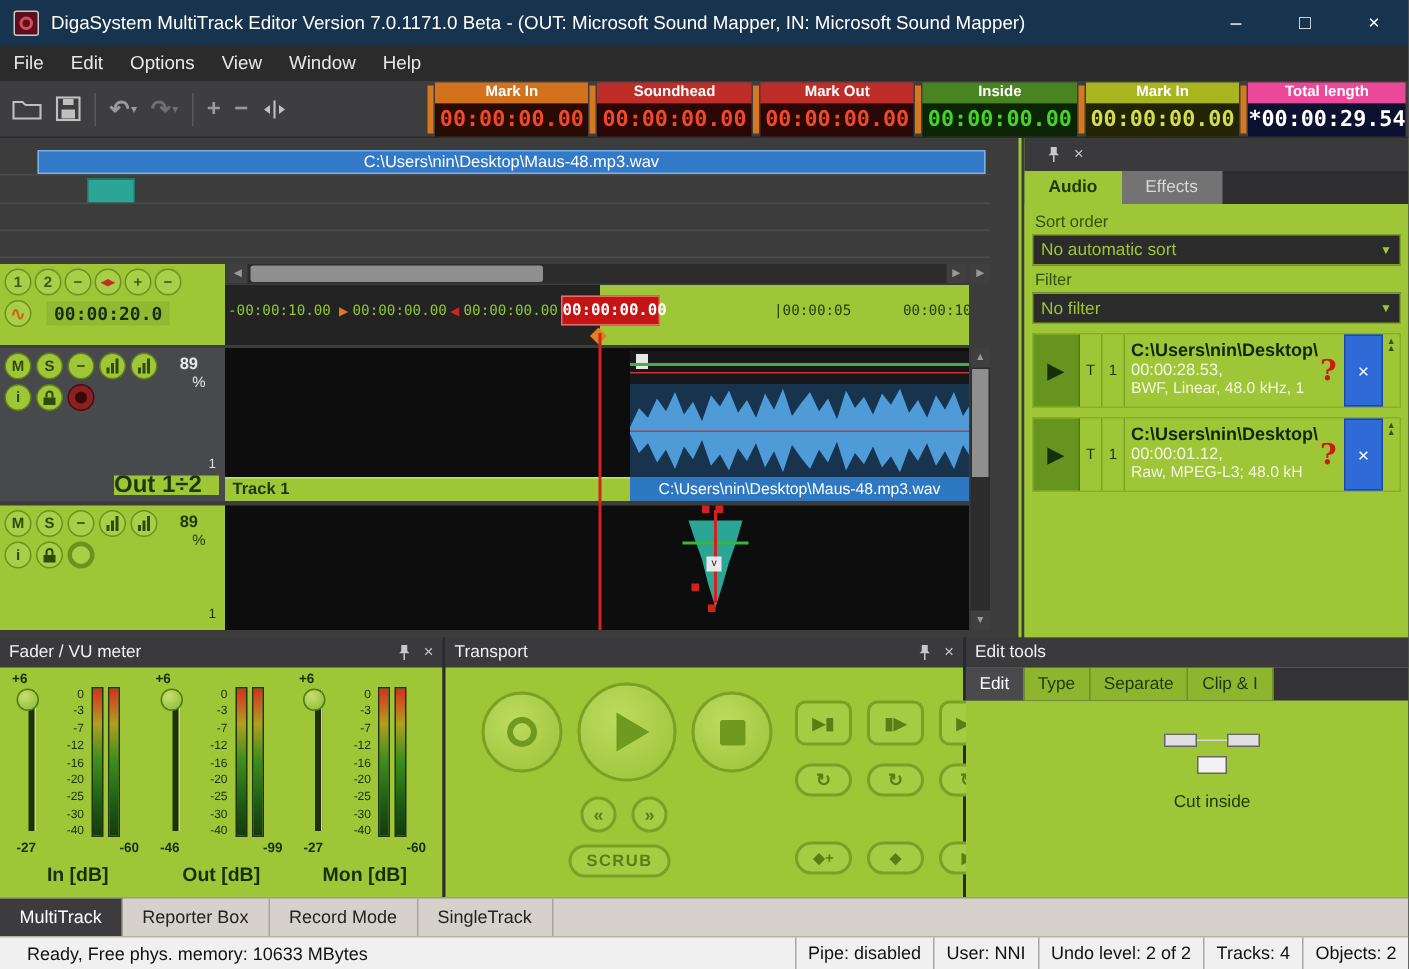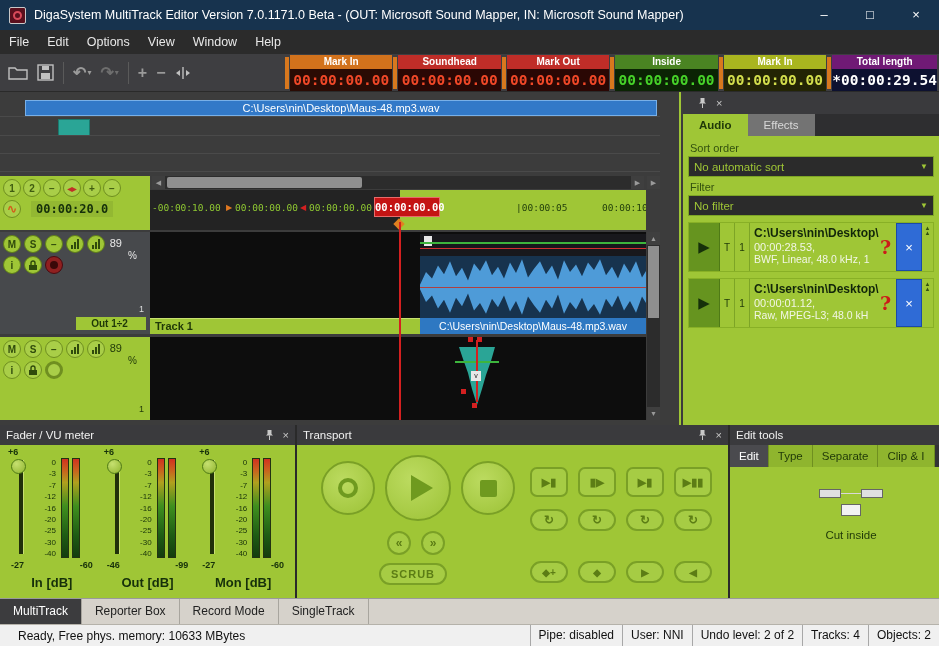--- a/index.html
+++ b/index.html
@@ -24,21 +24,21 @@
   .tb-sep{width:1px;height:22px;background:#5a5a5a;}
   .displays{display:flex;flex:1;height:36px;padding-right:2px;}
   .display{flex:1;display:flex;flex-direction:column;margin-left:6px;position:relative;}
   .display::before{content:"";position:absolute;left:-5px;top:2px;bottom:2px;width:4px;background:#d8781e;}
   .disp-label{height:14px;line-height:14px;font-size:10px;font-weight:bold;color:#fff;text-align:center;white-space:nowrap;}
   .disp-value{flex:1;font-family:"DejaVu Sans Mono",monospace;font-size:14.5px;font-weight:bold;display:flex;align-items:center;justify-content:center;white-space:nowrap;}
   .d-orange .disp-label{background:#d2721c}.d-orange .disp-value{background:#2a0b04;color:#f04828}
   .d-red .disp-label{background:#bf2d28}.d-red .disp-value{background:#2a0704;color:#f04828}
   .d-green .disp-label{background:#4a8422}.d-green .disp-value{background:#0b2404;color:#46d229}
   .d-olive .disp-label{background:#a9b51f}.d-olive .disp-value{background:#232404;color:#d3de4d}
-  .d-blue .disp-label{background:#701a75}.d-blue .disp-value{background:#0d1130;color:#ffffff}
+  .d-blue .disp-label{background:#ec4899}.d-blue .disp-value{background:#0d1130;color:#ffffff}
   
   .main{position:absolute;left:0;top:92px;width:939px;height:333px;}
   .workspace{position:absolute;left:0;top:0;width:683px;height:333px;background:#3c3c3c;overflow:hidden;}
   .splitter{position:absolute;left:679px;top:0;width:2px;height:333px;background:#9fc636;}
   
   .ov-line{position:absolute;left:0;width:660px;height:1px;background:#4a4a4a;}
   .file-bar{position:absolute;left:25px;top:8px;width:632px;height:16px;background:#3279c8;border:1px solid #78b0e8;color:#fff;font-size:11px;text-align:center;line-height:14px;box-sizing:border-box;white-space:nowrap;overflow:hidden;}
   .ov-clip{position:absolute;left:58px;top:27px;width:30px;height:15px;background:#2aa596;border:1px solid #1a7a6e;}
   
   .tl-left{position:absolute;left:0;top:84px;width:150px;height:54px;background:#9fc636;}
@@ -70,28 +70,28 @@
   .t2 .t-ctrl{background:#9fc636;}
   .ctrl-row{display:flex;gap:3px;padding:3px 0 0 3px;}
   .ctrl-btn{width:18px;height:18px;border-radius:50%;background:#9fc636;border:1px solid #5f7f18;color:#2f4a0c;font-size:10px;font-weight:bold;display:inline-flex;align-items:center;justify-content:center;box-sizing:border-box;}
   .t2 .ctrl-btn{background:#a9ce48;border-color:#6f8f20;}
   .bars{display:flex;align-items:flex-end;gap:1px;height:10px;}
   .bars i{display:block;width:2px;background:#2f4a0c;}
   .bars i:nth-child(1){height:4px}.bars i:nth-child(2){height:7px}.bars i:nth-child(3){height:10px}
   .rec1{background:#8f2020;border-color:#4a0a10;}
   .rec1 .dot{width:8px;height:8px;border-radius:50%;background:#3a0808;}
   .rec2{background:transparent;border:3px solid #cc3c14;}
-  .meter-val{position:absolute;right:28px;top:5px;font-size:11px;font-weight:normal;}
+  .meter-val{position:absolute;right:18px;top:5px;font-size:11px;font-weight:bold;}
   .meter-pct{position:absolute;right:13px;top:18px;font-size:10px;}
   .t1 .meter-val,.t1 .meter-pct{color:#e8e8e8;}
   .t2 .meter-val,.t2 .meter-pct{color:#1f3808;}
   .trk-num{position:absolute;right:6px;bottom:20px;font-size:9px;}
   .t1 .trk-num{color:#dddddd;}
   .t2 .trk-num{color:#1f3808;bottom:6px;}
-  .out-label{position:absolute;left:76px;bottom:4px;width:70px;height:13px;background:#9fc636;color:#1f3808;font-size:10px;font-weight:bold;text-align:center;line-height:13px;padding-right:3px;box-sizing:border-box;}
+  .out-label{position:absolute;left:76px;bottom:4px;width:70px;height:13px;background:#9fc636;color:#1f3808;font-size:16px;font-weight:bold;text-align:left;line-height:13px;padding-right:3px;box-sizing:border-box;}
   .t-area{position:absolute;left:150px;top:0;background:#0d0d0d;}
   .t1 .t-area{width:496px;height:86px;}
   .t2 .t-area{width:496px;height:83px;}
   
   .clip1{position:absolute;left:270px;top:2px;width:226px;height:84px;background:#101c28;}
   .clip1-head{position:absolute;top:0;left:0;right:0;height:22px;background:#18181c;}
   .clip-doc{position:absolute;left:4px;top:2px;width:8px;height:10px;background:#e8e8e8;}
   .gline{position:absolute;left:0;right:0;top:8px;height:2px;background:#3db53d;}
   .rline{position:absolute;left:0;right:0;top:14px;height:1px;background:#d03030;}
   .wave-wrap{position:absolute;left:0;right:0;top:22px;bottom:0;background:#17334e;overflow:hidden;}
@@ -129,21 +129,21 @@
   .ci-path{font-size:12px;font-weight:bold;color:#12260a;white-space:nowrap;}
   .ci-l2{font-size:11px;color:#f2f6e6;margin-top:1px;}
   .ci-l3{font-size:10.5px;color:#f2f6e6;white-space:nowrap;}
   .ci-help{width:16px;display:flex;align-items:center;color:#cc1a1a;font-size:19px;font-weight:bold;font-family:"DejaVu Serif",serif;}
   .ci-close{width:24px;background:#2f6bd6;border:1px solid #1a4aa8;color:#fff;display:flex;align-items:center;justify-content:center;font-size:13px;}
   .ci-chev{width:11px;display:flex;flex-direction:column;align-items:center;color:#33510f;font-size:6px;line-height:5px;padding-top:3px;}
   
   .bottom{position:absolute;left:0;top:425px;width:939px;height:173px;display:flex;}
   .panel{position:relative;height:173px;box-sizing:border-box;}
   .p-fader{width:295px;}
-  .p-transport{width:435px;border-left:2px solid #2a2a2a;border-right:2px solid #2a2a2a;}
+  .p-transport{width:349px;border-left:2px solid #2a2a2a;border-right:2px solid #2a2a2a;}
   .p-edit{flex:1;}
   .p-header{height:20px;background:#3a3a3d;color:#f0f0f0;font-size:11.5px;display:flex;align-items:center;padding:0 6px;}
   .p-body{position:absolute;top:20px;left:0;right:0;bottom:0;background:#9fc636;}
   
   .f-groups{display:flex;height:100%;padding:2px 4px;box-sizing:border-box;}
   .f-group{width:33.33%;padding:0 4px;box-sizing:border-box;}
   .fg-top{font-size:9px;font-weight:bold;color:#16300a;height:11px;}
   .fg-main{display:flex;height:100px;}
   .fg-sliderbox{width:26px;position:relative;}
   .fg-track{position:absolute;left:11px;top:2px;width:4px;height:94px;background:#20300a;border-right:1px solid #c8e070;}

